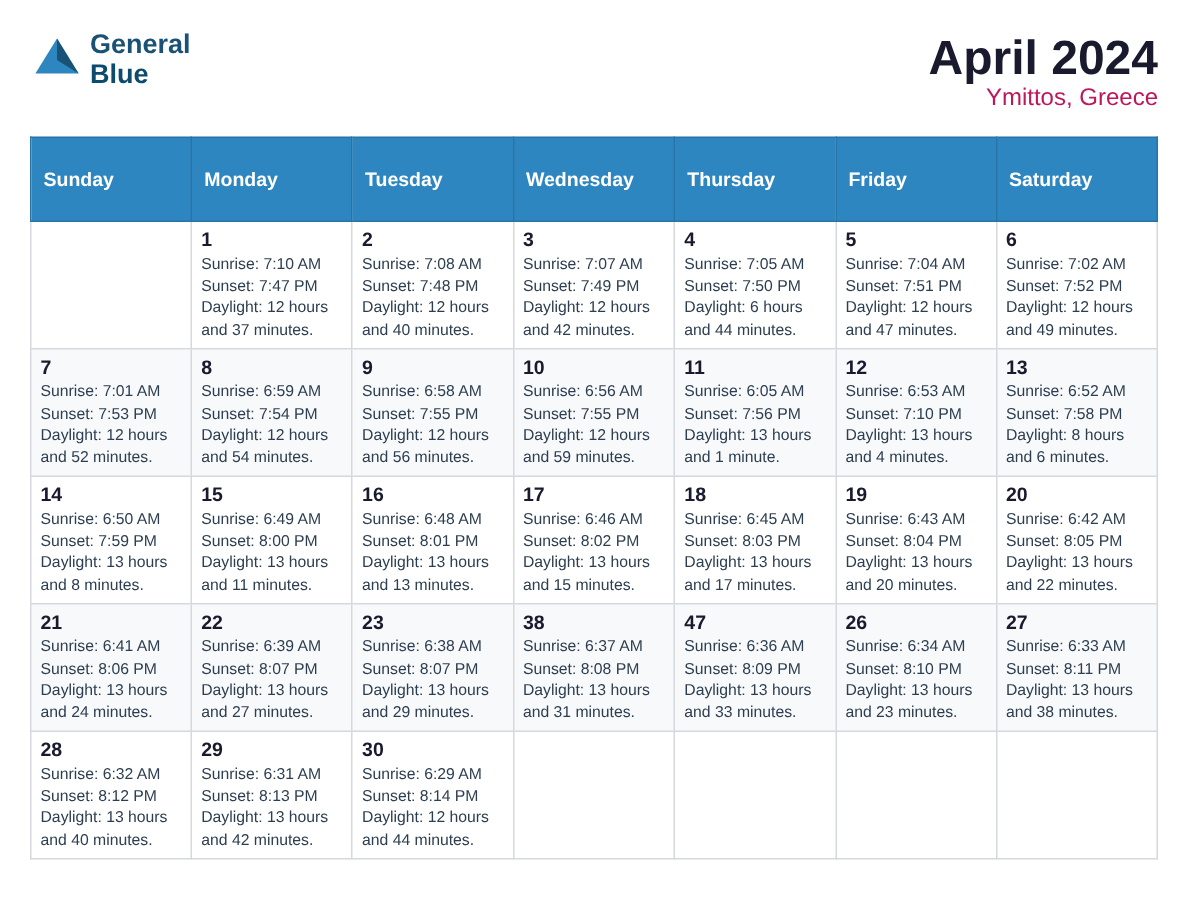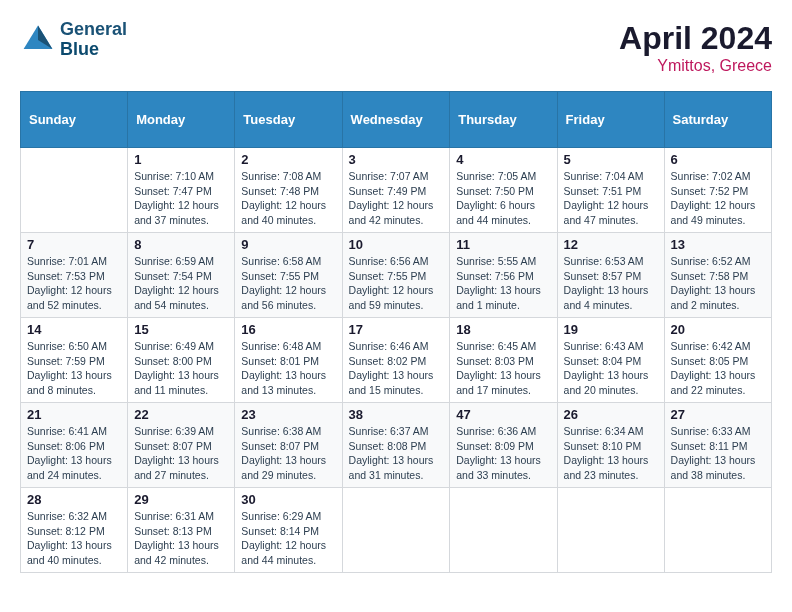--- a/index.html
+++ b/index.html
@@ -203,39 +203,39 @@
           <span class="day-number">10</span>
           <div class="day-info">
             <div>Sunrise: 6:56 AM</div>
             <div>Sunset: 7:55 PM</div>
             <div>Daylight: 12 hours and 59 minutes.</div>
           </div>
         </td>
         <td>
           <span class="day-number">11</span>
           <div class="day-info">
-            <div>Sunrise: 5:55 AM</div>
+            <div>Sunrise: 6:05 AM</div>
             <div>Sunset: 7:56 PM</div>
             <div>Daylight: 13 hours and 1 minute.</div>
           </div>
         </td>
         <td>
           <span class="day-number">12</span>
           <div class="day-info">
             <div>Sunrise: 6:53 AM</div>
-            <div>Sunset: 8:57 PM</div>
+            <div>Sunset: 7:10 PM</div>
             <div>Daylight: 13 hours and 4 minutes.</div>
           </div>
         </td>
         <td>
           <span class="day-number">13</span>
           <div class="day-info">
             <div>Sunrise: 6:52 AM</div>
             <div>Sunset: 7:58 PM</div>
-            <div>Daylight: 13 hours and 2 minutes.</div>
+            <div>Daylight: 8 hours and 6 minutes.</div>
           </div>
         </td>
       </tr>
       <tr class="week-row">
         <td>
           <span class="day-number">14</span>
           <div class="day-info">
             <div>Sunrise: 6:50 AM</div>
             <div>Sunset: 7:59 PM</div>
             <div>Daylight: 13 hours and 8 minutes.</div>

